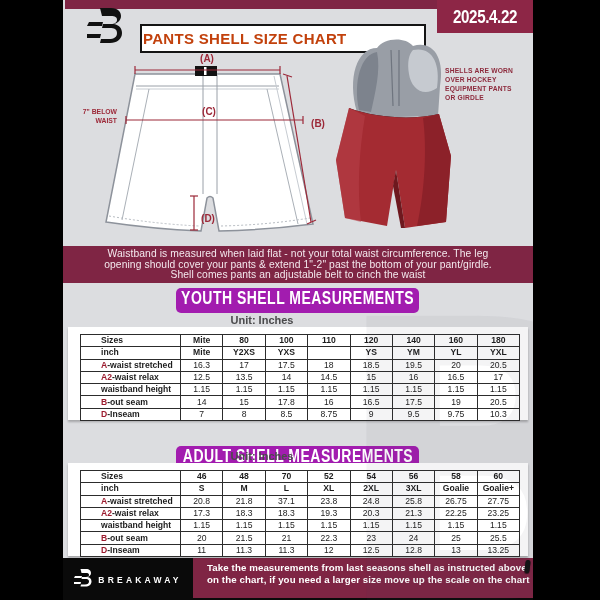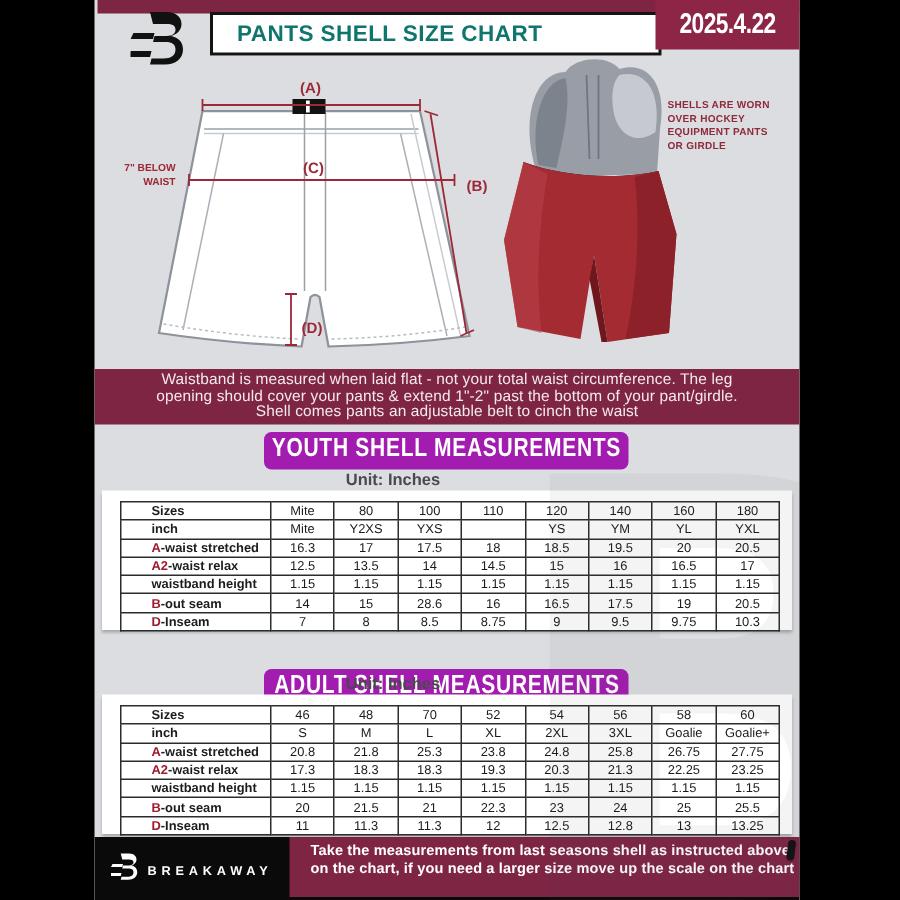--- a/index.html
+++ b/index.html
@@ -6,23 +6,23 @@
   body{
     width:600px;height:600px;position:relative;overflow:hidden;
     background:#000;font-family:"Liberation Sans",sans-serif;
     -webkit-font-smoothing:antialiased;
   }
   .doc{position:absolute;left:63px;top:0;width:470px;height:600px;background:#dcdde0;overflow:hidden;}
 
   
   .topbar{position:absolute;left:2px;top:0;right:0;height:9px;background:#7f2544;}
   .hdr-logo{position:absolute;left:24px;top:7px;width:36px;height:42px;}
-  .titlebox{position:absolute;left:77px;top:8px;width:281px;height:25px;background:#fff;
-    border:2px solid #141414;display:flex;align-items:center;padding-left:16px;
-    font-size:15px;font-weight:bold;color:#0f766e;letter-spacing:.3px;}
+  .titlebox{position:absolute;left:77px;top:24px;width:281px;height:25px;background:#fff;
+    border:2px solid #141414;display:flex;align-items:center;padding-left:1px;
+    font-size:15px;font-weight:bold;color:#c2410c;letter-spacing:.3px;}
   .datebox{position:absolute;left:374px;top:0;width:96px;height:33px;background:#8d2646;
     display:flex;align-items:center;justify-content:center;color:#fff;}
   .datebox span{font-size:19px;font-weight:bold;transform:scaleX(.8);letter-spacing:-.5px;}
 
   
   .shorts-svg{position:absolute;left:18px;top:46px;}
   .pants-svg{position:absolute;left:272px;top:36px;}
   .photo-note{position:absolute;left:382px;top:66px;width:80px;
     font-size:6.7px;font-weight:bold;color:#8d2a3c;line-height:9px;letter-spacing:.2px;}
 
@@ -41,21 +41,21 @@
 
   
   .tbl-wrap{position:absolute;left:5px;width:460px;height:93px;background:#fff;box-sizing:border-box;
     padding:7px 8px 0 12px;box-shadow:0 2px 2px rgba(0,0,0,.25);z-index:2;}
   .tbl-youth{top:327px;} .tbl-adult{top:463px;}
   table{width:100%;border-collapse:collapse;table-layout:fixed;}
   col.c-label{width:100px;}
   td{border:1px solid #2c2c2c;font-size:8.6px;height:11.3px;line-height:11px;
     text-align:center;color:#1c1c1c;padding:0;overflow:hidden;white-space:nowrap;}
   td.lbl{text-align:left;padding-left:20px;font-weight:bold;}
-  td.b{font-weight:normal;}
+  td.b{font-weight:bold;}
   .pfx{color:#9c1b2e;font-weight:bold;}
 
   
   .footer{position:absolute;left:0;top:558px;width:470px;height:42px;background:#0a0a0a;}
   .foot-brand{position:absolute;left:0;top:0;width:130px;height:42px;display:flex;
     align-items:center;justify-content:center;gap:6px;color:#fff;}
   .foot-brand .brand-text{font-size:8.5px;font-weight:bold;letter-spacing:3.2px;transform:translateY(1px);}
   .foot-note{position:absolute;left:130px;top:0;width:340px;height:40px;background:#7f2544;
     color:#fff;padding:4px 12px 0 14px;box-sizing:border-box;}
   .foot-note div{font-size:9.7px;font-weight:bold;line-height:12.2px;letter-spacing:.1px;white-space:nowrap;}
@@ -238,21 +238,21 @@
             <td>1.15</td>
             <td>1.15</td>
             <td>1.15</td>
             <td>1.15</td>
             <td>1.15</td>
           </tr>
           <tr>
             <td class="lbl"><span class="pfx">B</span>-out seam</td>
             <td>14</td>
             <td>15</td>
-            <td>28.6</td>
+            <td>17.8</td>
             <td>16</td>
             <td>16.5</td>
             <td>17.5</td>
             <td>19</td>
             <td>20.5</td>
           </tr>
           <tr>
             <td class="lbl"><span class="pfx">D</span>-Inseam</td>
             <td>7</td>
             <td>8</td>
@@ -304,21 +304,21 @@
             <td class="b">XL</td>
             <td class="b">2XL</td>
             <td class="b">3XL</td>
             <td class="b">Goalie</td>
             <td class="b">Goalie+</td>
           </tr>
           <tr>
             <td class="lbl"><span class="pfx">A</span>-waist stretched</td>
             <td>20.8</td>
             <td>21.8</td>
-            <td>25.3</td>
+            <td>37.1</td>
             <td>23.8</td>
             <td>24.8</td>
             <td>25.8</td>
             <td>26.75</td>
             <td>27.75</td>
           </tr>
           <tr>
             <td class="lbl"><span class="pfx">A2</span>-waist relax</td>
             <td>17.3</td>
             <td>18.3</td>

